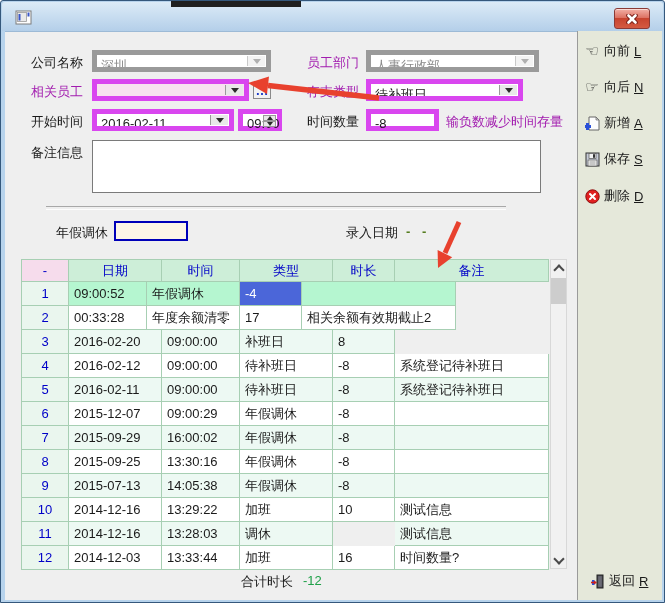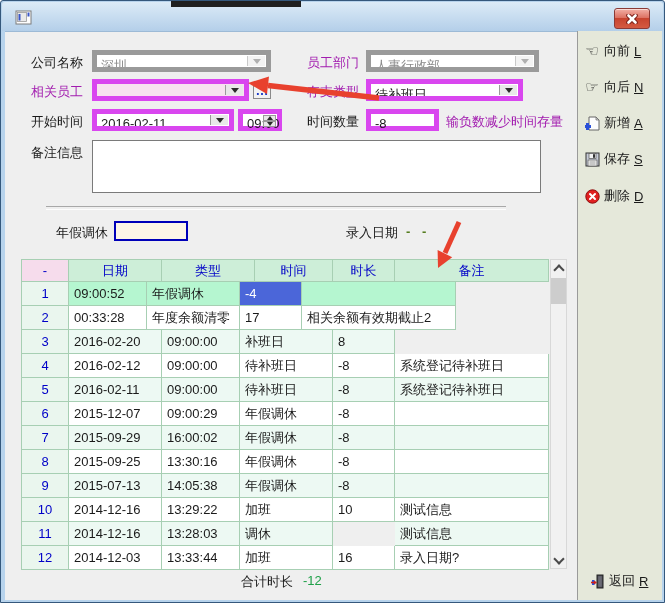--- a/index.html
+++ b/index.html
@@ -173,22 +173,22 @@
 
   <span class="lbl" style="left:55px;top:223px;">年假调休</span>
   <input id="entry-input" style="">
   <span class="lbl" style="left:345px;top:223px;">录入日期</span>
   <span class="val-olive" style="left:405px;top:223px;">- -</span>
 
   <div id="grid">
       <div class="grid-row head">
         <div class="cell th-first" style="width: 47px;">-</div>
         <div class="cell" style="width: 93px;">日期</div>
+        <div class="cell" style="width: 78px;">时间</div>
         <div class="cell" style="width: 93px;">类型</div>
-        <div class="cell" style="width: 78px;">时间</div>
         <div class="cell" style="width: 62px;">时长</div>
         <div class="cell" style="width: 154px;">备注</div>
       </div>
       <div class="grid-row sel">
         <div class="cell num" style="width: 47px;">1</div>
         <div class="cell" style="width: 78px;">09:00:52</div>
         <div class="cell" style="width: 93px;">年假调休</div>
         <div class="cell selcell" style="width: 62px;">-4</div>
         <div class="cell" style="width: 154px;"></div>
       </div>
@@ -269,21 +269,21 @@
         <div class="cell" style="width: 93px;">调休</div>
         <div class="cell" style="width: 62px; margin-top: 40px;">-10</div>
         <div class="cell" style="width: 154px;">测试信息</div>
       </div>
       <div class="grid-row plain">
         <div class="cell num" style="width: 47px;">12</div>
         <div class="cell" style="width: 93px;">2014-12-03</div>
         <div class="cell" style="width: 78px;">13:33:44</div>
         <div class="cell" style="width: 93px;">加班</div>
         <div class="cell" style="width: 62px;">16</div>
-        <div class="cell" style="width: 154px;">录入日期?</div>
+        <div class="cell" style="width: 154px;">时间数量?</div>
       </div>
     </div>
 
   <div id="vscroll">
     <div class="sb-btn" style="top:0;">
         <div class="chev-up"></div>
       </div>
     <div id="sb-thumb"></div>
     <div class="sb-btn" style="bottom:0;">
         <div class="chev-dn"></div>

